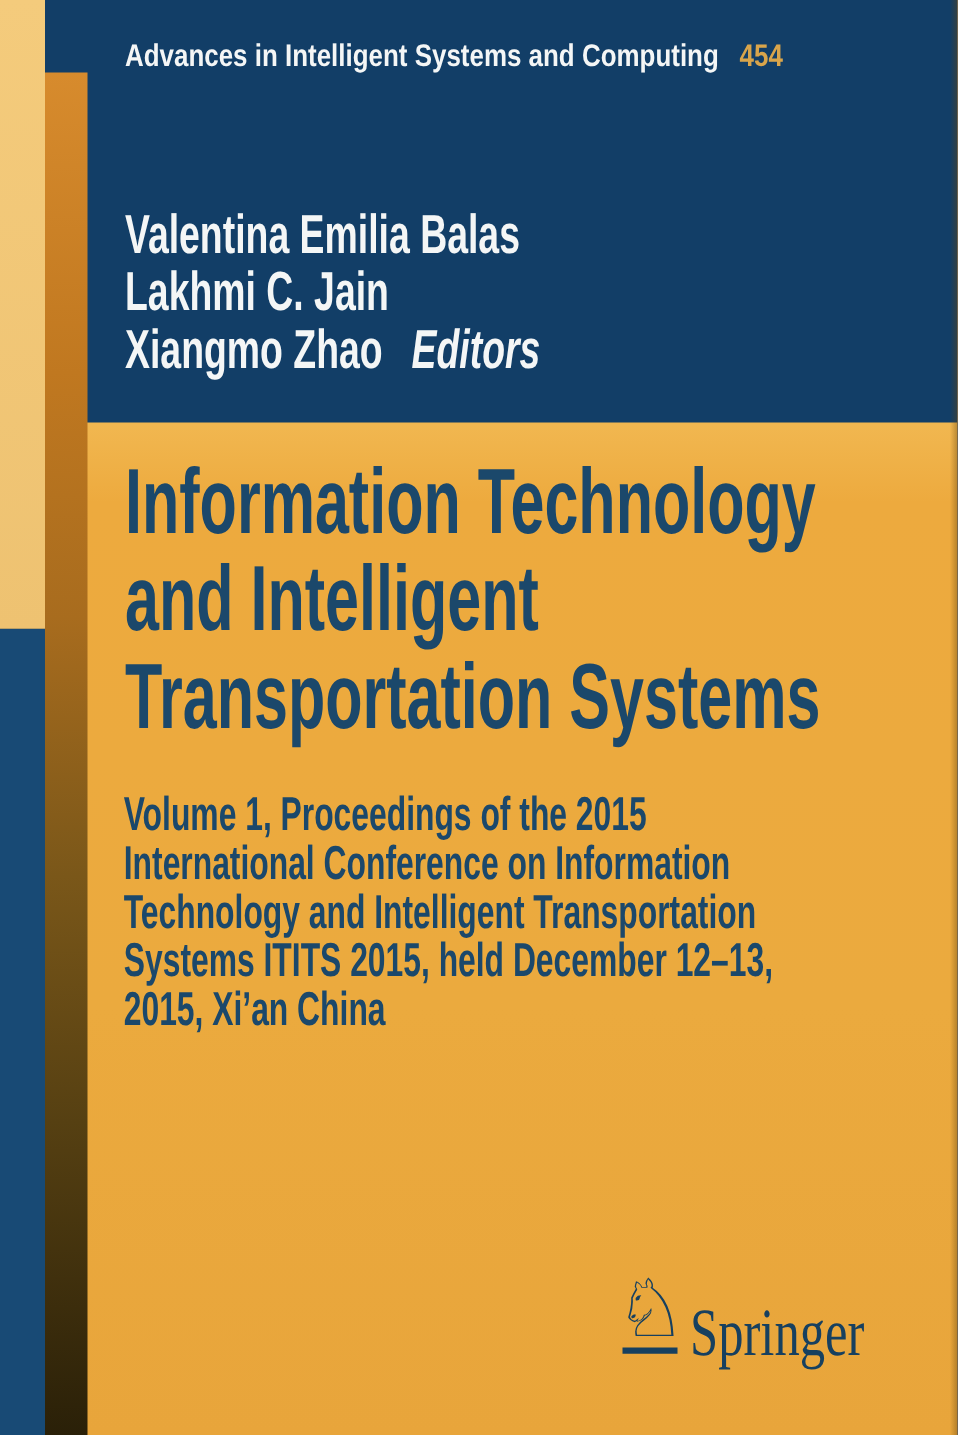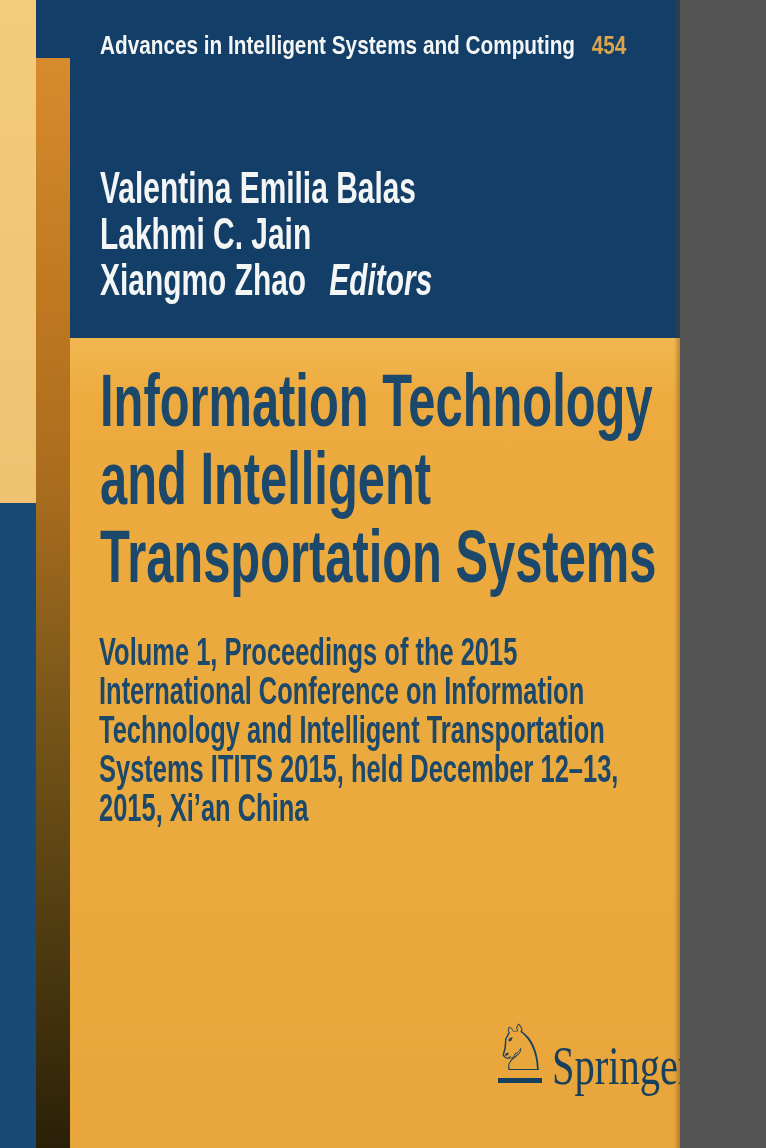--- a/index.html
+++ b/index.html
@@ -1,17 +1,17 @@
 <!DOCTYPE html>
 <html style="--banner_navy: #123e67; --cover_yellow: #edaa3e; --cover_yellow_light: #f1b750; --cover_yellow_dark: #e8a53b; --left_strip_tan: #f4cb7c; --left_strip_navy: #184a75; --spine_orange: #d78b2d; --series_number_gold: #d9a54b; --title_navy: #1b486b; --logo_navy: #17405f;"><head>
 <meta charset="utf-8">
 <style>
   html,body{margin:0;padding:0;background:#555;}
   .cover{
-    position:relative;width:680px;height:1148px;overflow:hidden;
+    position:relative;width:766px;height:1148px;overflow:hidden;
     font-family:"Liberation Sans",sans-serif;
     background:linear-gradient(180deg,
       var(--cover_yellow_light,#f1b750) 29.6%,
       var(--cover_yellow,#edaa3e) 35%,
       #ebaa3e 70%,
       var(--cover_yellow_dark,#e8a53b) 100%);
   }
   
   .band-navy{position:absolute;left:36px;top:0;width:730px;height:338px;
     background:var(--banner_navy,#123e67);}

